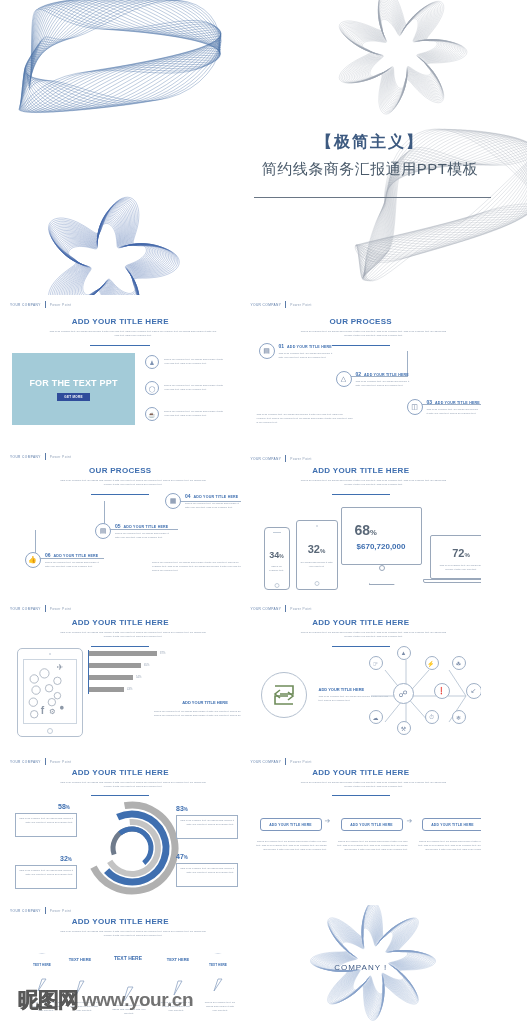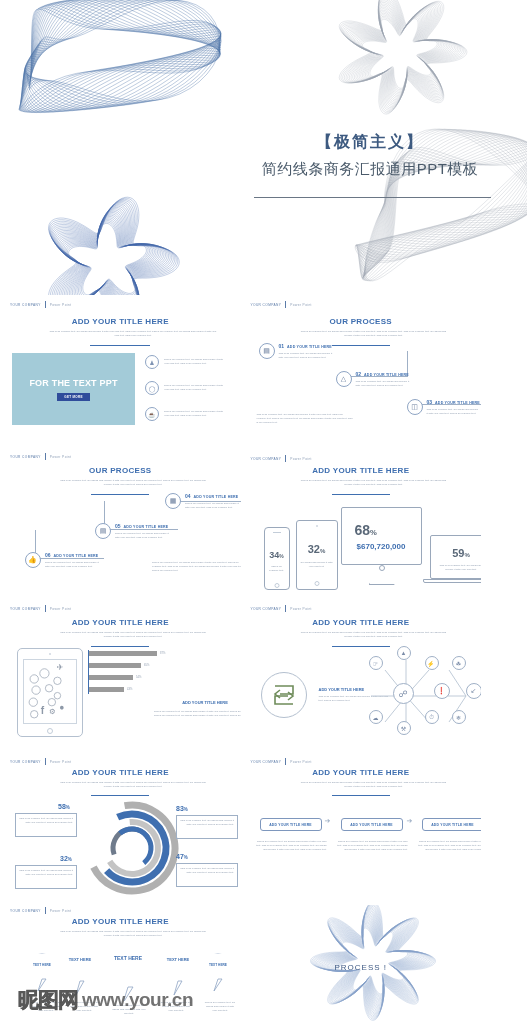--- a/index.html
+++ b/index.html
@@ -371,21 +371,21 @@
           <div class="dev-num" style="position:absolute;left:13px;right:0;top:14px;text-align:left;font-size:14px">
             <span>68</span><span class="pct">%</span>
           </div>
           <div class="money" style="position:absolute;left:0;right:0;top:34px;text-align:center;font-size:8px">$670,720,000</div>
         </div>
         <div style="position:absolute;left:138px;top:130px;width:6px;height:6px;border:0.8px solid #9aa8bb;border-radius:50%;background:#fff"></div>
         <div style="position:absolute;left:128px;top:136px;width:26px;height:14px;border-left:0.8px solid #9aa8bb;border-right:0.8px solid #9aa8bb;border-bottom:0.8px solid #9aa8bb;clip-path:polygon(35% 0,65% 0,100% 100%,0 100%)"></div>
 
         <div class="dev" style="left:189px;top:100px;width:63px;height:44px;border-radius:2px">
           <div class="dev-num" style="position:absolute;left:0;right:0;top:11px;text-align:center;font-size:11px">
-            <span>59</span><span class="pct">%</span>
+            <span>72</span><span class="pct">%</span>
           </div>
           <div class="tiny" style="position:absolute;left:5px;right:5px;top:28px;text-align:center">This is an example text. Go ahead and replace it with your own text.</div>
         </div>
         <div style="position:absolute;left:182px;top:144px;width:77px;height:4px;border:0.8px solid #9aa8bb;border-radius:0 0 2px 2px"></div>
       </div>
     </div>
 
     <div class="row">
 
       <div class="slide" style="height:155px">
@@ -614,21 +614,21 @@
               <path d="M149.2 60.0L145.8 61.1L142.4 61.9L139.2 62.5L136.5 63.0L134.5 63.4L133.3 63.9L133.0 64.5L133.5 65.3L134.9 66.5L136.9 67.9L139.4 69.7L142.0 71.9L144.6 74.2L146.9 76.6L148.7 79.0L149.7 81.2L150.0 83.1L149.5 84.5L148.1 85.3L146.1 85.6L143.4 85.2L140.4 84.3L137.3 82.9L134.1 81.3L131.3 79.5L128.7 77.9L126.7 76.6L125.3 75.9L124.3 75.7L123.9 76.3L123.9 77.7L124.1 79.7L124.5 82.4L124.9 85.5L125.1 88.9L125.0 92.3L124.7 95.4L124.0 98.0L122.9 99.9L121.6 100.9L120.1 101.1L118.5 100.3L116.8 98.7L115.3 96.3L114.0 93.4L112.9 90.2L112.0 87.0L111.4 83.9L110.8 81.4L110.4 79.4L109.9 78.3L109.3 78.0L108.4 78.6L107.2 79.9L105.7 81.8L103.7 84.1L101.5 86.6L99.1 89.1L96.5 91.3L94.0 92.9L91.7 94.0L89.7 94.2L88.2 93.7L87.3 92.4L87.1 90.5L87.5 88.0L88.5 85.1L89.9 82.1L91.6 79.1L93.4 76.4L95.1 74.0L96.5 72.1L97.3 70.7L97.5 69.8L96.8 69.4L95.4 69.4L93.2 69.6L90.4 70.0L87.1 70.3L83.6 70.5L80.0 70.5L76.8 70.1L74.0 69.5L72.0 68.5L70.9 67.2L70.7 65.8L71.6 64.2L73.3 62.7L75.8 61.3L78.8 60.0L82.2 58.9L85.6 58.1L88.8 57.5L91.5 57.0L93.5 56.6L94.7 56.1L95.0 55.5L94.5 54.7L93.1 53.5L91.1 52.1L88.6 50.3L86.0 48.1L83.4 45.8L81.1 43.4L79.3 41.0L78.3 38.8L78.0 36.9L78.5 35.5L79.9 34.7L81.9 34.4L84.6 34.8L87.6 35.7L90.7 37.1L93.9 38.7L96.7 40.5L99.3 42.1L101.3 43.4L102.7 44.1L103.7 44.3L104.1 43.7L104.1 42.3L103.9 40.3L103.5 37.6L103.1 34.5L102.9 31.1L103.0 27.7L103.3 24.6L104.0 22.0L105.1 20.1L106.4 19.1L107.9 18.9L109.5 19.7L111.2 21.3L112.7 23.7L114.0 26.6L115.1 29.8L116.0 33.0L116.6 36.1L117.2 38.6L117.6 40.6L118.1 41.7L118.7 42.0L119.6 41.4L120.8 40.1L122.3 38.2L124.3 35.9L126.5 33.4L128.9 30.9L131.5 28.7L134.0 27.1L136.3 26.0L138.3 25.8L139.8 26.3L140.7 27.6L140.9 29.5L140.5 32.0L139.5 34.9L138.1 37.9L136.4 40.9L134.6 43.6L132.9 46.0L131.5 47.9L130.7 49.3L130.5 50.2L131.2 50.6L132.6 50.6L134.8 50.4L137.6 50.0L140.9 49.7L144.4 49.5L148.0 49.5L151.2 49.9L154.0 50.5L156.0 51.5L157.1 52.8L157.3 54.2L156.4 55.8L154.7 57.3L152.2 58.7L149.2 60.0Z" fill="none" stroke="#5f80b8" stroke-width="0.4" opacity="0.7"></path>
               <path d="M147.3 60.0L144.0 61.0L140.7 61.8L137.7 62.4L135.3 62.8L133.5 63.3L132.6 63.8L132.6 64.4L133.4 65.3L134.9 66.5L137.0 68.0L139.5 69.8L142.1 71.9L144.6 74.2L146.7 76.5L148.3 78.8L149.2 80.9L149.2 82.6L148.5 83.8L147.0 84.5L144.8 84.5L142.1 84.0L139.1 83.0L136.0 81.6L133.0 80.0L130.2 78.4L127.9 76.9L126.1 75.8L124.8 75.2L124.1 75.3L123.8 76.1L123.9 77.6L124.2 79.8L124.6 82.6L124.9 85.7L125.1 89.0L125.0 92.2L124.6 95.1L123.8 97.5L122.8 99.1L121.4 99.9L119.9 99.8L118.3 98.8L116.7 97.0L115.3 94.6L114.0 91.6L113.0 88.5L112.1 85.4L111.5 82.5L111.0 80.2L110.6 78.6L110.0 77.7L109.4 77.6L108.4 78.4L107.2 79.9L105.6 81.9L103.7 84.3L101.5 86.7L99.1 89.1L96.6 91.1L94.2 92.6L92.0 93.4L90.2 93.5L89.0 92.7L88.3 91.3L88.2 89.2L88.7 86.7L89.8 83.8L91.2 80.9L92.9 78.0L94.6 75.4L96.2 73.2L97.4 71.5L98.0 70.3L97.9 69.6L97.1 69.3L95.5 69.4L93.2 69.7L90.3 70.0L87.0 70.4L83.5 70.5L80.1 70.5L77.1 70.1L74.6 69.3L72.8 68.3L72.0 67.0L72.1 65.6L73.1 64.1L75.0 62.6L77.6 61.2L80.7 60.0L84.0 59.0L87.3 58.2L90.3 57.6L92.7 57.2L94.5 56.7L95.4 56.2L95.4 55.6L94.6 54.7L93.1 53.5L91.0 52.0L88.5 50.2L85.9 48.1L83.4 45.8L81.3 43.5L79.7 41.2L78.8 39.1L78.8 37.4L79.5 36.2L81.0 35.5L83.2 35.5L85.9 36.0L88.9 37.0L92.0 38.4L95.0 40.0L97.8 41.6L100.1 43.1L101.9 44.2L103.2 44.8L103.9 44.7L104.2 43.9L104.1 42.4L103.8 40.2L103.4 37.4L103.1 34.3L102.9 31.0L103.0 27.8L103.4 24.9L104.2 22.5L105.2 20.9L106.6 20.1L108.1 20.2L109.7 21.2L111.3 23.0L112.7 25.4L114.0 28.4L115.0 31.5L115.9 34.6L116.5 37.5L117.0 39.8L117.4 41.4L118.0 42.3L118.6 42.4L119.6 41.6L120.8 40.1L122.4 38.1L124.3 35.7L126.5 33.3L128.9 30.9L131.4 28.9L133.8 27.4L136.0 26.6L137.8 26.5L139.0 27.3L139.7 28.7L139.8 30.8L139.3 33.3L138.2 36.2L136.8 39.1L135.1 42.0L133.4 44.6L131.8 46.8L130.6 48.5L130.0 49.7L130.1 50.4L130.9 50.7L132.5 50.6L134.8 50.3L137.7 50.0L141.0 49.6L144.5 49.5L147.9 49.5L150.9 49.9L153.4 50.7L155.2 51.7L156.0 53.0L155.9 54.4L154.9 55.9L153.0 57.4L150.4 58.8L147.3 60.0Z" fill="none" stroke="#5f80b8" stroke-width="0.4" opacity="0.7"></path>
               <path d="M145.5 60.0L142.2 60.9L139.1 61.7L136.4 62.2L134.2 62.7L132.7 63.1L132.0 63.6L132.3 64.3L133.3 65.2L135.0 66.5L137.2 68.0L139.7 69.8L142.2 71.9L144.6 74.2L146.5 76.4L147.9 78.6L148.5 80.5L148.4 82.0L147.4 83.1L145.7 83.6L143.5 83.5L140.7 82.9L137.8 81.8L134.7 80.4L131.9 78.8L129.3 77.3L127.1 76.0L125.5 75.0L124.4 74.7L123.8 74.9L123.7 75.9L123.8 77.6L124.2 79.9L124.6 82.7L125.0 85.8L125.1 89.0L125.0 92.0L124.5 94.7L123.7 96.9L122.6 98.3L121.2 98.8L119.7 98.5L118.1 97.3L116.6 95.4L115.2 92.8L114.0 89.9L113.0 86.8L112.2 83.9L111.6 81.2L111.2 79.2L110.7 77.8L110.2 77.1L109.4 77.3L108.5 78.3L107.2 79.9L105.6 82.0L103.6 84.4L101.4 86.8L99.1 89.0L96.7 90.9L94.4 92.2L92.4 92.8L90.8 92.6L89.7 91.7L89.2 90.2L89.3 88.0L89.9 85.4L91.0 82.6L92.5 79.7L94.2 77.0L95.8 74.5L97.2 72.5L98.2 70.9L98.6 69.9L98.3 69.3L97.3 69.2L95.5 69.3L93.1 69.7L90.1 70.1L86.9 70.4L83.5 70.5L80.3 70.4L77.4 70.0L75.2 69.2L73.7 68.1L73.1 66.8L73.5 65.4L74.7 63.9L76.8 62.5L79.5 61.1L82.5 60.0L85.8 59.1L88.9 58.3L91.6 57.8L93.8 57.3L95.3 56.9L96.0 56.4L95.7 55.7L94.7 54.8L93.0 53.5L90.8 52.0L88.3 50.2L85.8 48.1L83.4 45.8L81.5 43.6L80.1 41.4L79.5 39.5L79.6 38.0L80.6 36.9L82.3 36.4L84.5 36.5L87.3 37.1L90.2 38.2L93.3 39.6L96.1 41.2L98.7 42.7L100.9 44.0L102.5 45.0L103.6 45.3L104.2 45.1L104.3 44.1L104.2 42.4L103.8 40.1L103.4 37.3L103.0 34.2L102.9 31.0L103.0 28.0L103.5 25.3L104.3 23.1L105.4 21.7L106.8 21.2L108.3 21.5L109.9 22.7L111.4 24.6L112.8 27.2L114.0 30.1L115.0 33.2L115.8 36.1L116.4 38.8L116.8 40.8L117.3 42.2L117.8 42.9L118.6 42.7L119.5 41.7L120.8 40.1L122.4 38.0L124.4 35.6L126.6 33.2L128.9 31.0L131.3 29.1L133.6 27.8L135.6 27.2L137.2 27.4L138.3 28.3L138.8 29.8L138.7 32.0L138.1 34.6L137.0 37.4L135.5 40.3L133.8 43.0L132.2 45.5L130.8 47.5L129.8 49.1L129.4 50.1L129.7 50.7L130.7 50.8L132.5 50.7L134.9 50.3L137.9 49.9L141.1 49.6L144.5 49.5L147.7 49.6L150.6 50.0L152.8 50.8L154.3 51.9L154.9 53.2L154.5 54.6L153.3 56.1L151.2 57.5L148.5 58.9L145.5 60.0Z" fill="none" stroke="#5f80b8" stroke-width="0.4" opacity="0.7"></path>
               <path d="M143.7 60.0L140.6 60.9L137.6 61.6L135.1 62.1L133.1 62.6L131.9 63.0L131.5 63.5L132.0 64.3L133.2 65.2L135.0 66.5L137.3 68.0L139.8 69.9L142.2 71.9L144.4 74.1L146.2 76.3L147.4 78.3L147.8 80.1L147.4 81.4L146.3 82.3L144.5 82.6L142.2 82.4L139.4 81.7L136.5 80.6L133.5 79.2L130.8 77.7L128.4 76.3L126.4 75.1L125.0 74.3L124.0 74.1L123.6 74.6L123.6 75.8L123.8 77.6L124.2 80.0L124.7 82.8L125.0 85.8L125.1 88.9L124.9 91.8L124.4 94.3L123.5 96.2L122.4 97.3L121.0 97.6L119.5 97.1L118.0 95.7L116.5 93.7L115.1 91.1L114.0 88.2L113.1 85.2L112.3 82.4L111.8 80.0L111.3 78.2L110.8 77.0L110.3 76.7L109.5 77.1L108.5 78.2L107.2 80.0L105.5 82.1L103.6 84.5L101.4 86.8L99.2 88.9L96.9 90.6L94.7 91.7L92.9 92.1L91.5 91.8L90.5 90.7L90.2 89.0L90.4 86.7L91.1 84.1L92.3 81.4L93.8 78.6L95.4 76.0L96.9 73.7L98.1 71.8L98.9 70.4L99.1 69.5L98.6 69.1L97.4 69.1L95.5 69.3L93.0 69.7L90.0 70.1L86.8 70.4L83.5 70.5L80.5 70.3L77.9 69.8L75.9 69.0L74.7 67.9L74.4 66.6L75.0 65.2L76.4 63.8L78.6 62.4L81.3 61.1L84.3 60.0L87.4 59.1L90.4 58.4L92.9 57.9L94.9 57.4L96.1 57.0L96.5 56.5L96.0 55.7L94.8 54.8L93.0 53.5L90.7 52.0L88.2 50.1L85.8 48.1L83.6 45.9L81.8 43.7L80.6 41.7L80.2 39.9L80.6 38.6L81.7 37.7L83.5 37.4L85.8 37.6L88.6 38.3L91.5 39.4L94.5 40.8L97.2 42.3L99.6 43.7L101.6 44.9L103.0 45.7L104.0 45.9L104.4 45.4L104.4 44.2L104.2 42.4L103.8 40.0L103.3 37.2L103.0 34.2L102.9 31.1L103.1 28.2L103.6 25.7L104.5 23.8L105.6 22.7L107.0 22.4L108.5 22.9L110.0 24.3L111.5 26.3L112.9 28.9L114.0 31.8L114.9 34.8L115.7 37.6L116.2 40.0L116.7 41.8L117.2 43.0L117.7 43.3L118.5 42.9L119.5 41.8L120.8 40.0L122.5 37.9L124.4 35.5L126.6 33.2L128.8 31.1L131.1 29.4L133.3 28.3L135.1 27.9L136.5 28.2L137.5 29.3L137.8 31.0L137.6 33.3L136.9 35.9L135.7 38.6L134.2 41.4L132.6 44.0L131.1 46.3L129.9 48.2L129.1 49.6L128.9 50.5L129.4 50.9L130.6 50.9L132.5 50.7L135.0 50.3L138.0 49.9L141.2 49.6L144.5 49.5L147.5 49.7L150.1 50.2L152.1 51.0L153.3 52.1L153.6 53.4L153.0 54.8L151.6 56.2L149.4 57.6L146.7 58.9L143.7 60.0Z" fill="none" stroke="#5f80b8" stroke-width="0.4" opacity="0.7"></path>
               <path d="M142.0 60.0L139.0 60.8L136.2 61.5L133.9 62.0L132.2 62.4L131.2 62.9L131.1 63.5L131.8 64.2L133.1 65.2L135.1 66.5L137.4 68.1L139.8 69.9L142.2 71.9L144.3 74.0L145.8 76.1L146.8 78.0L147.0 79.6L146.4 80.8L145.2 81.5L143.2 81.7L140.8 81.4L138.1 80.6L135.2 79.5L132.4 78.1L129.8 76.6L127.5 75.3L125.8 74.3L124.5 73.7L123.7 73.7L123.4 74.3L123.5 75.6L123.8 77.6L124.3 80.0L124.7 82.8L125.0 85.9L125.0 88.8L124.8 91.6L124.2 93.8L123.3 95.5L122.1 96.4L120.8 96.4L119.3 95.7L117.8 94.1L116.4 92.0L115.1 89.4L114.0 86.6L113.1 83.7L112.4 81.1L111.9 78.9L111.4 77.3L111.0 76.4L110.4 76.3L109.6 76.9L108.5 78.2L107.2 80.0L105.5 82.2L103.6 84.5L101.5 86.8L99.2 88.7L97.1 90.2L95.1 91.1L93.4 91.3L92.1 90.8L91.4 89.6L91.2 87.8L91.5 85.5L92.3 82.9L93.5 80.1L95.0 77.5L96.5 75.0L97.9 72.9L99.0 71.2L99.6 70.0L99.6 69.2L98.9 69.0L97.5 69.0L95.5 69.3L92.9 69.8L90.0 70.2L86.8 70.4L83.7 70.5L80.8 70.3L78.4 69.7L76.7 68.8L75.7 67.7L75.7 66.4L76.5 65.0L78.1 63.6L80.3 62.2L83.1 61.0L86.0 60.0L89.0 59.2L91.8 58.5L94.1 58.0L95.8 57.6L96.8 57.1L96.9 56.5L96.2 55.8L94.9 54.8L92.9 53.5L90.6 51.9L88.2 50.1L85.8 48.1L83.7 46.0L82.2 43.9L81.2 42.0L81.0 40.4L81.6 39.2L82.8 38.5L84.8 38.3L87.2 38.6L89.9 39.4L92.8 40.5L95.6 41.9L98.2 43.4L100.5 44.7L102.2 45.7L103.5 46.3L104.3 46.3L104.6 45.7L104.5 44.4L104.2 42.4L103.7 40.0L103.3 37.2L103.0 34.1L103.0 31.2L103.2 28.4L103.8 26.2L104.7 24.5L105.9 23.6L107.2 23.6L108.7 24.3L110.2 25.9L111.6 28.0L112.9 30.6L114.0 33.4L114.9 36.3L115.6 38.9L116.1 41.1L116.6 42.7L117.0 43.6L117.6 43.7L118.4 43.1L119.5 41.8L120.8 40.0L122.5 37.8L124.4 35.5L126.5 33.2L128.8 31.3L130.9 29.8L132.9 28.9L134.6 28.7L135.9 29.2L136.6 30.4L136.8 32.2L136.5 34.5L135.7 37.1L134.5 39.9L133.0 42.5L131.5 45.0L130.1 47.1L129.0 48.8L128.4 50.0L128.4 50.8L129.1 51.0L130.5 51.0L132.5 50.7L135.1 50.2L138.0 49.8L141.2 49.6L144.3 49.5L147.2 49.7L149.6 50.3L151.3 51.2L152.3 52.3L152.3 53.6L151.5 55.0L149.9 56.4L147.7 57.8L144.9 59.0L142.0 60.0Z" fill="none" stroke="#5f80b8" stroke-width="0.4" opacity="0.7"></path>
               <path d="M140.3 60.0L137.4 60.8L134.8 61.4L132.8 61.9L131.3 62.3L130.6 62.8L130.7 63.4L131.6 64.2L133.1 65.2L135.1 66.5L137.4 68.1L139.8 69.9L142.1 71.9L144.0 73.9L145.4 75.8L146.1 77.6L146.1 79.1L145.4 80.1L144.0 80.7L142.0 80.7L139.5 80.3L136.8 79.5L134.0 78.3L131.2 77.0L128.8 75.6L126.7 74.4L125.1 73.5L124.1 73.1L123.5 73.3L123.3 74.1L123.5 75.6L123.8 77.6L124.3 80.1L124.7 82.9L125.0 85.8L125.0 88.7L124.7 91.2L124.0 93.2L123.1 94.6L121.9 95.3L120.5 95.1L119.1 94.2L117.6 92.5L116.2 90.3L115.0 87.7L114.0 85.0L113.2 82.2L112.5 79.8L112.0 77.8L111.6 76.5L111.1 75.8L110.4 75.9L109.6 76.7L108.5 78.1L107.1 80.1L105.5 82.2L103.6 84.5L101.5 86.7L99.4 88.5L97.3 89.8L95.5 90.5L93.9 90.5L92.8 89.8L92.2 88.5L92.2 86.6L92.6 84.2L93.5 81.6L94.7 79.0L96.1 76.4L97.6 74.1L98.8 72.1L99.7 70.6L100.2 69.5L100.0 69.0L99.1 68.8L97.6 69.0L95.5 69.4L92.9 69.8L89.9 70.2L86.8 70.4L83.8 70.4L81.2 70.1L79.0 69.5L77.5 68.6L76.9 67.5L77.0 66.2L78.0 64.8L79.7 63.4L82.1 62.1L84.8 61.0L87.7 60.0L90.6 59.2L93.2 58.6L95.2 58.1L96.7 57.7L97.4 57.2L97.3 56.6L96.4 55.8L94.9 54.8L92.9 53.5L90.6 51.9L88.2 50.1L85.9 48.1L84.0 46.1L82.6 44.2L81.9 42.4L81.9 40.9L82.6 39.9L84.0 39.3L86.0 39.3L88.5 39.7L91.2 40.5L94.0 41.7L96.8 43.0L99.2 44.4L101.3 45.6L102.9 46.5L103.9 46.9L104.5 46.7L104.7 45.9L104.5 44.4L104.2 42.4L103.7 39.9L103.3 37.1L103.0 34.2L103.0 31.3L103.3 28.8L104.0 26.8L104.9 25.4L106.1 24.7L107.5 24.9L108.9 25.8L110.4 27.5L111.8 29.7L113.0 32.3L114.0 35.0L114.8 37.8L115.5 40.2L116.0 42.2L116.4 43.5L116.9 44.2L117.6 44.1L118.4 43.3L119.5 41.9L120.9 39.9L122.5 37.8L124.4 35.5L126.5 33.3L128.6 31.5L130.7 30.2L132.5 29.5L134.1 29.5L135.2 30.2L135.8 31.5L135.8 33.4L135.4 35.8L134.5 38.4L133.3 41.0L131.9 43.6L130.4 45.9L129.2 47.9L128.3 49.4L127.8 50.5L128.0 51.0L128.9 51.2L130.4 51.0L132.5 50.6L135.1 50.2L138.1 49.8L141.2 49.6L144.2 49.6L146.8 49.9L149.0 50.5L150.5 51.4L151.1 52.5L151.0 53.8L150.0 55.2L148.3 56.6L145.9 57.9L143.2 59.0L140.3 60.0Z" fill="none" stroke="#5f80b8" stroke-width="0.4" opacity="0.7"></path>
               <path d="M138.7 60.0L135.9 60.7L133.6 61.3L131.7 61.8L130.5 62.2L130.1 62.7L130.4 63.3L131.5 64.1L133.1 65.2L135.1 66.5L137.4 68.1L139.8 69.9L141.9 71.8L143.7 73.7L144.8 75.6L145.4 77.2L145.2 78.5L144.3 79.4L142.7 79.8L140.7 79.8L138.2 79.3L135.5 78.4L132.8 77.2L130.2 75.9L127.9 74.6L126.0 73.6L124.6 72.9L123.7 72.6L123.2 73.0L123.2 73.9L123.4 75.5L123.9 77.6L124.3 80.1L124.7 82.9L124.9 85.7L124.9 88.4L124.5 90.8L123.8 92.6L122.9 93.7L121.6 94.2L120.3 93.8L118.8 92.7L117.4 90.9L116.1 88.7L115.0 86.1L114.0 83.4L113.2 80.9L112.6 78.6L112.1 76.8L111.7 75.7L111.2 75.3L110.5 75.6L109.6 76.6L108.5 78.1L107.1 80.1L105.5 82.3L103.6 84.5L101.6 86.5L99.5 88.2L97.6 89.3L95.9 89.8L94.5 89.6L93.6 88.8L93.1 87.3L93.2 85.3L93.7 83.0L94.7 80.4L95.9 77.8L97.3 75.4L98.6 73.2L99.7 71.4L100.5 70.0L100.7 69.2L100.3 68.8L99.3 68.7L97.7 69.0L95.5 69.4L92.8 69.8L89.9 70.2L86.9 70.4L84.1 70.3L81.6 70.0L79.7 69.3L78.5 68.4L78.0 67.3L78.4 66.0L79.6 64.6L81.4 63.3L83.8 62.0L86.5 60.9L89.3 60.0L92.1 59.3L94.4 58.7L96.3 58.2L97.5 57.8L97.9 57.3L97.6 56.7L96.5 55.9L94.9 54.8L92.9 53.5L90.6 51.9L88.2 50.1L86.1 48.2L84.3 46.3L83.2 44.4L82.6 42.8L82.8 41.5L83.7 40.6L85.3 40.2L87.3 40.2L89.8 40.7L92.5 41.6L95.2 42.8L97.8 44.1L100.1 45.4L102.0 46.4L103.4 47.1L104.3 47.4L104.8 47.0L104.8 46.1L104.6 44.5L104.1 42.4L103.7 39.9L103.3 37.1L103.1 34.3L103.1 31.6L103.5 29.2L104.2 27.4L105.1 26.3L106.4 25.8L107.7 26.2L109.2 27.3L110.6 29.1L111.9 31.3L113.0 33.9L114.0 36.6L114.8 39.1L115.4 41.4L115.9 43.2L116.3 44.3L116.8 44.7L117.5 44.4L118.4 43.4L119.5 41.9L120.9 39.9L122.5 37.7L124.4 35.5L126.4 33.5L128.5 31.8L130.4 30.7L132.1 30.2L133.5 30.4L134.4 31.2L134.9 32.7L134.8 34.7L134.3 37.0L133.3 39.6L132.1 42.2L130.7 44.6L129.4 46.8L128.3 48.6L127.5 50.0L127.3 50.8L127.7 51.2L128.7 51.3L130.3 51.0L132.5 50.6L135.2 50.2L138.1 49.8L141.1 49.6L143.9 49.7L146.4 50.0L148.3 50.7L149.5 51.6L150.0 52.7L149.6 54.0L148.4 55.4L146.6 56.7L144.2 58.0L141.5 59.1L138.7 60.0Z" fill="none" stroke="#5f80b8" stroke-width="0.4" opacity="0.7"></path>
               <path d="M137.1 60.0L134.6 60.7L132.4 61.2L130.8 61.7L129.8 62.1L129.6 62.6L130.2 63.3L131.3 64.1L133.1 65.2L135.2 66.5L137.4 68.1L139.7 69.9L141.7 71.7L143.2 73.5L144.2 75.3L144.6 76.8L144.2 77.9L143.2 78.7L141.5 79.0L139.3 78.8L136.9 78.2L134.2 77.3L131.6 76.1L129.1 74.9L127.0 73.7L125.3 72.8L124.1 72.2L123.3 72.2L123.0 72.7L123.1 73.8L123.4 75.5L123.9 77.6L124.3 80.1L124.7 82.8L124.9 85.6L124.8 88.1L124.3 90.2L123.6 91.8L122.6 92.8L121.4 93.0L120.0 92.4L118.6 91.2L117.2 89.3L116.0 87.1L114.9 84.5L114.0 81.9L113.3 79.5L112.7 77.5L112.2 75.9L111.8 75.1L111.2 74.9L110.6 75.3L109.7 76.5L108.5 78.1L107.1 80.1L105.5 82.3L103.6 84.4L101.7 86.3L99.7 87.8L97.9 88.7L96.3 89.0L95.1 88.7L94.3 87.7L94.0 86.1L94.2 84.1L94.8 81.7L95.8 79.2L97.0 76.7L98.3 74.4L99.5 72.4L100.5 70.7L101.1 69.6L101.2 68.8L100.6 68.6L99.5 68.6L97.7 68.9L95.5 69.4L92.8 69.8L90.0 70.2L87.1 70.3L84.4 70.2L82.2 69.8L80.5 69.1L79.5 68.2L79.3 67.0L79.9 65.7L81.2 64.4L83.1 63.1L85.5 61.9L88.2 60.9L90.9 60.0L93.4 59.3L95.6 58.8L97.2 58.3L98.2 57.9L98.4 57.4L97.8 56.7L96.7 55.9L94.9 54.8L92.8 53.5L90.6 51.9L88.3 50.1L86.3 48.3L84.8 46.5L83.8 44.7L83.4 43.2L83.8 42.1L84.8 41.3L86.5 41.0L88.7 41.2L91.1 41.8L93.8 42.7L96.4 43.9L98.9 45.1L101.0 46.3L102.7 47.2L103.9 47.8L104.7 47.8L105.0 47.3L104.9 46.2L104.6 44.5L104.1 42.4L103.7 39.9L103.3 37.2L103.1 34.4L103.2 31.9L103.7 29.8L104.4 28.2L105.4 27.2L106.6 27.0L108.0 27.6L109.4 28.8L110.8 30.7L112.0 32.9L113.1 35.5L114.0 38.1L114.7 40.5L115.3 42.5L115.8 44.1L116.2 44.9L116.8 45.1L117.4 44.7L118.3 43.5L119.5 41.9L120.9 39.9L122.5 37.7L124.4 35.6L126.3 33.7L128.3 32.2L130.1 31.3L131.7 31.0L132.9 31.3L133.7 32.3L134.0 33.9L133.8 35.9L133.2 38.3L132.2 40.8L131.0 43.3L129.7 45.6L128.5 47.6L127.5 49.3L126.9 50.4L126.8 51.2L127.4 51.4L128.5 51.4L130.3 51.1L132.5 50.6L135.2 50.2L138.0 49.8L140.9 49.7L143.6 49.8L145.8 50.2L147.5 50.9L148.5 51.8L148.7 53.0L148.1 54.3L146.8 55.6L144.9 56.9L142.5 58.1L139.8 59.1L137.1 60.0Z" fill="none" stroke="#5f80b8" stroke-width="0.4" opacity="0.7"></path>
             </g>
         </svg>
-        <div class="thanks" style="top:58px">PROCESS !</div>
+        <div class="thanks" style="top:58px">COMPANY !</div>
       </div>
     </div>
   </div>
 
   <div class="wm-left">
     <span class="wm-logo">昵图网</span>
     <span class="wm-url">www.your.cn</span>
   </div>
 
 </div>

